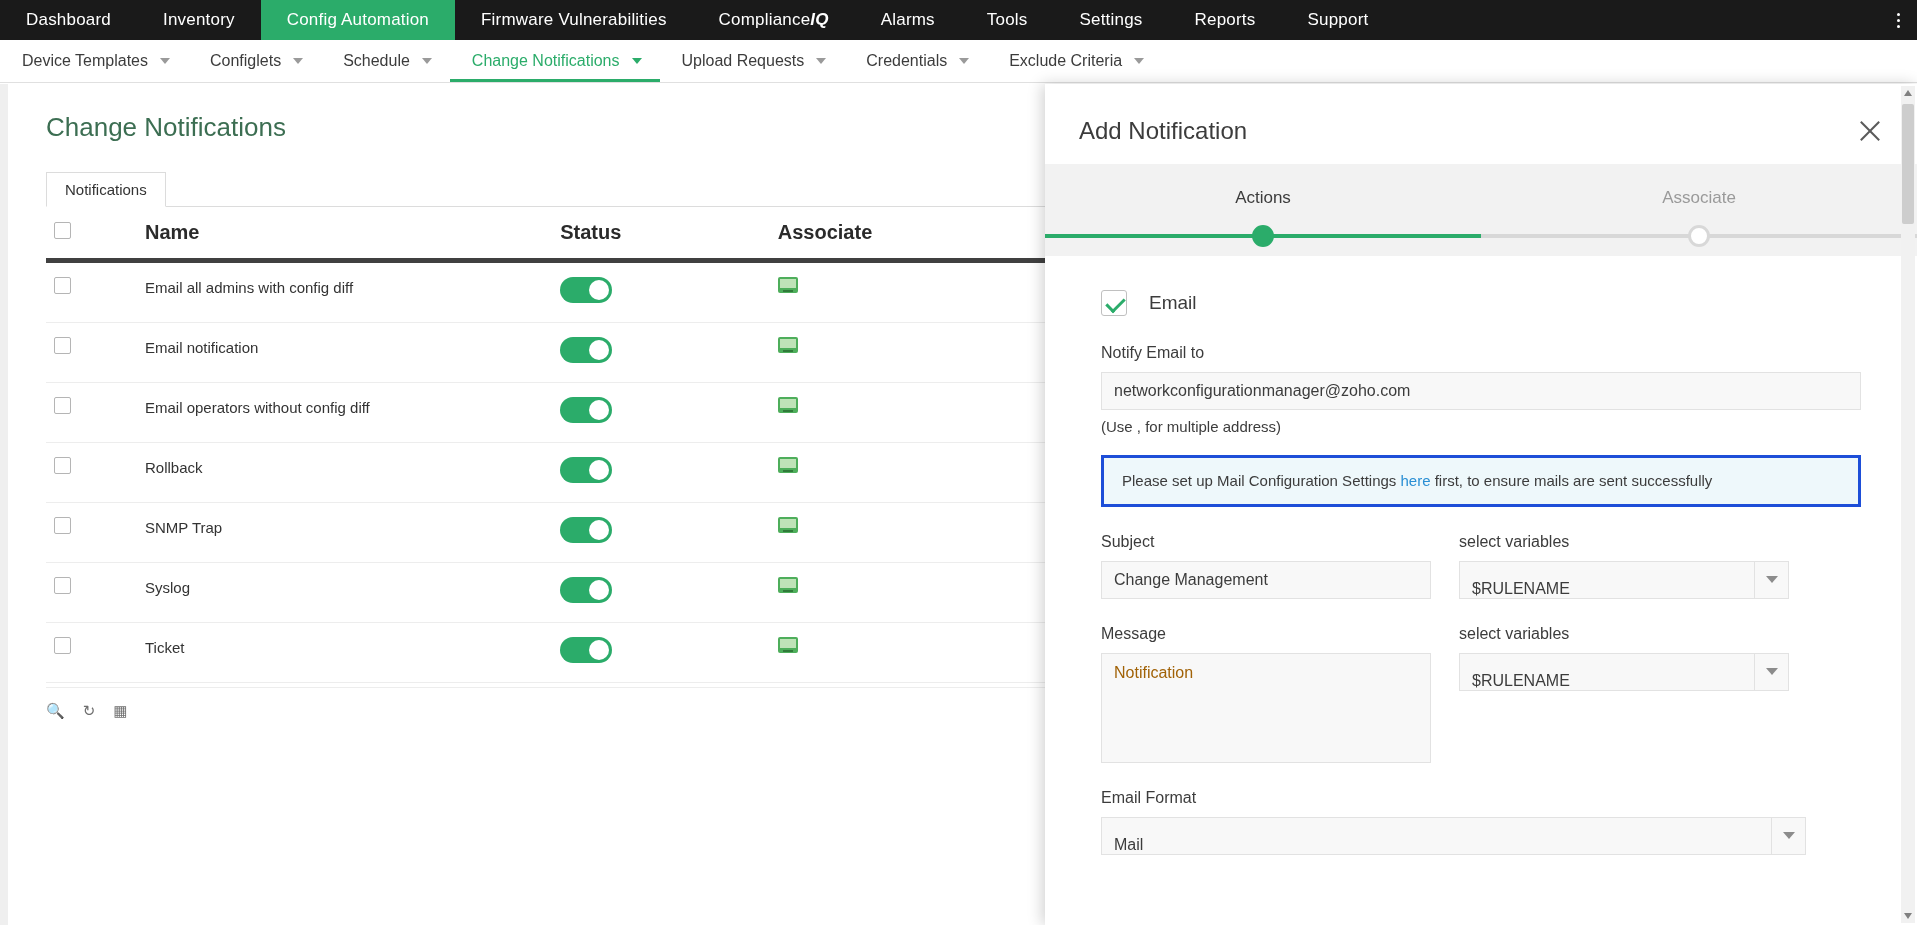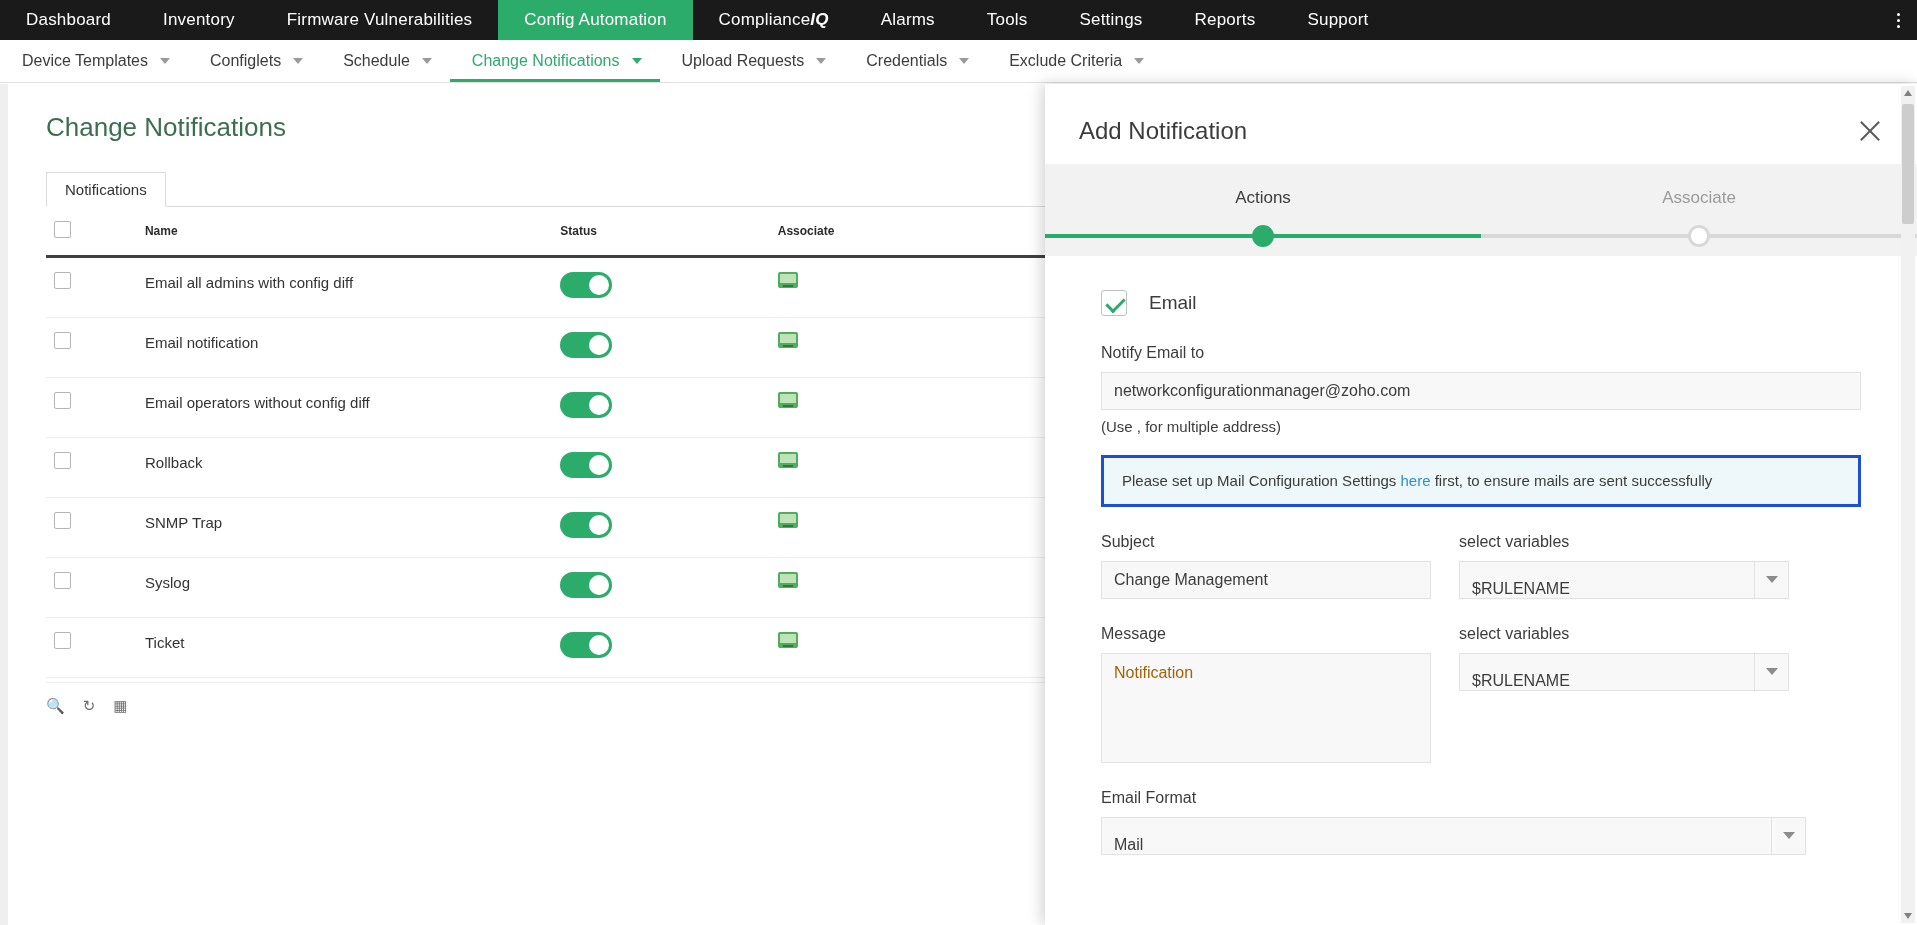--- a/index.html
+++ b/index.html
@@ -126,22 +126,22 @@
     margin-left: 38px;
     border-collapse: collapse;
     font-size: 15px;
     table-layout: fixed;
   }
   table.grid th {
     text-align: left;
     font-weight: bold;
     color: #2b2b2b;
     padding: 14px 8px;
-    border-bottom: 3px solid #404040;
-    font-size: 12px;
+    border-bottom: 5px solid #404040;
+    font-size: 20px;
   }
   table.grid td {
     padding: 14px 8px;
     border-bottom: 1px solid #ededed;
     color: #333;
     vertical-align: top;
     line-height: 1.4;
   }
   .col-chk { width: 46px; }
   .col-name { width: 210px; }
@@ -409,22 +409,22 @@
     position: absolute; left: 0; top: 84px; bottom: 0; width: 8px;
     background: #efefef; z-index: 5;
   }
 </style>
 </head>
 <body>
 
 <div class="topnav">
   <div class="topnav-item">Dashboard</div>
   <div class="topnav-item">Inventory</div>
+  <div class="topnav-item active">Config Automation</div>
   <div class="topnav-item">Firmware Vulnerabilities</div>
-  <div class="topnav-item active">Config Automation</div>
   <div class="topnav-item nologo">
       <span>Compliance</span>
       <span class="ital">IQ</span>
     </div>
   <div class="topnav-item">Alarms</div>
   <div class="topnav-item">Tools</div>
   <div class="topnav-item">Settings</div>
   <div class="topnav-item">Reports</div>
   <div class="topnav-item">Support</div>
   <div class="topnav-spacer"></div>

